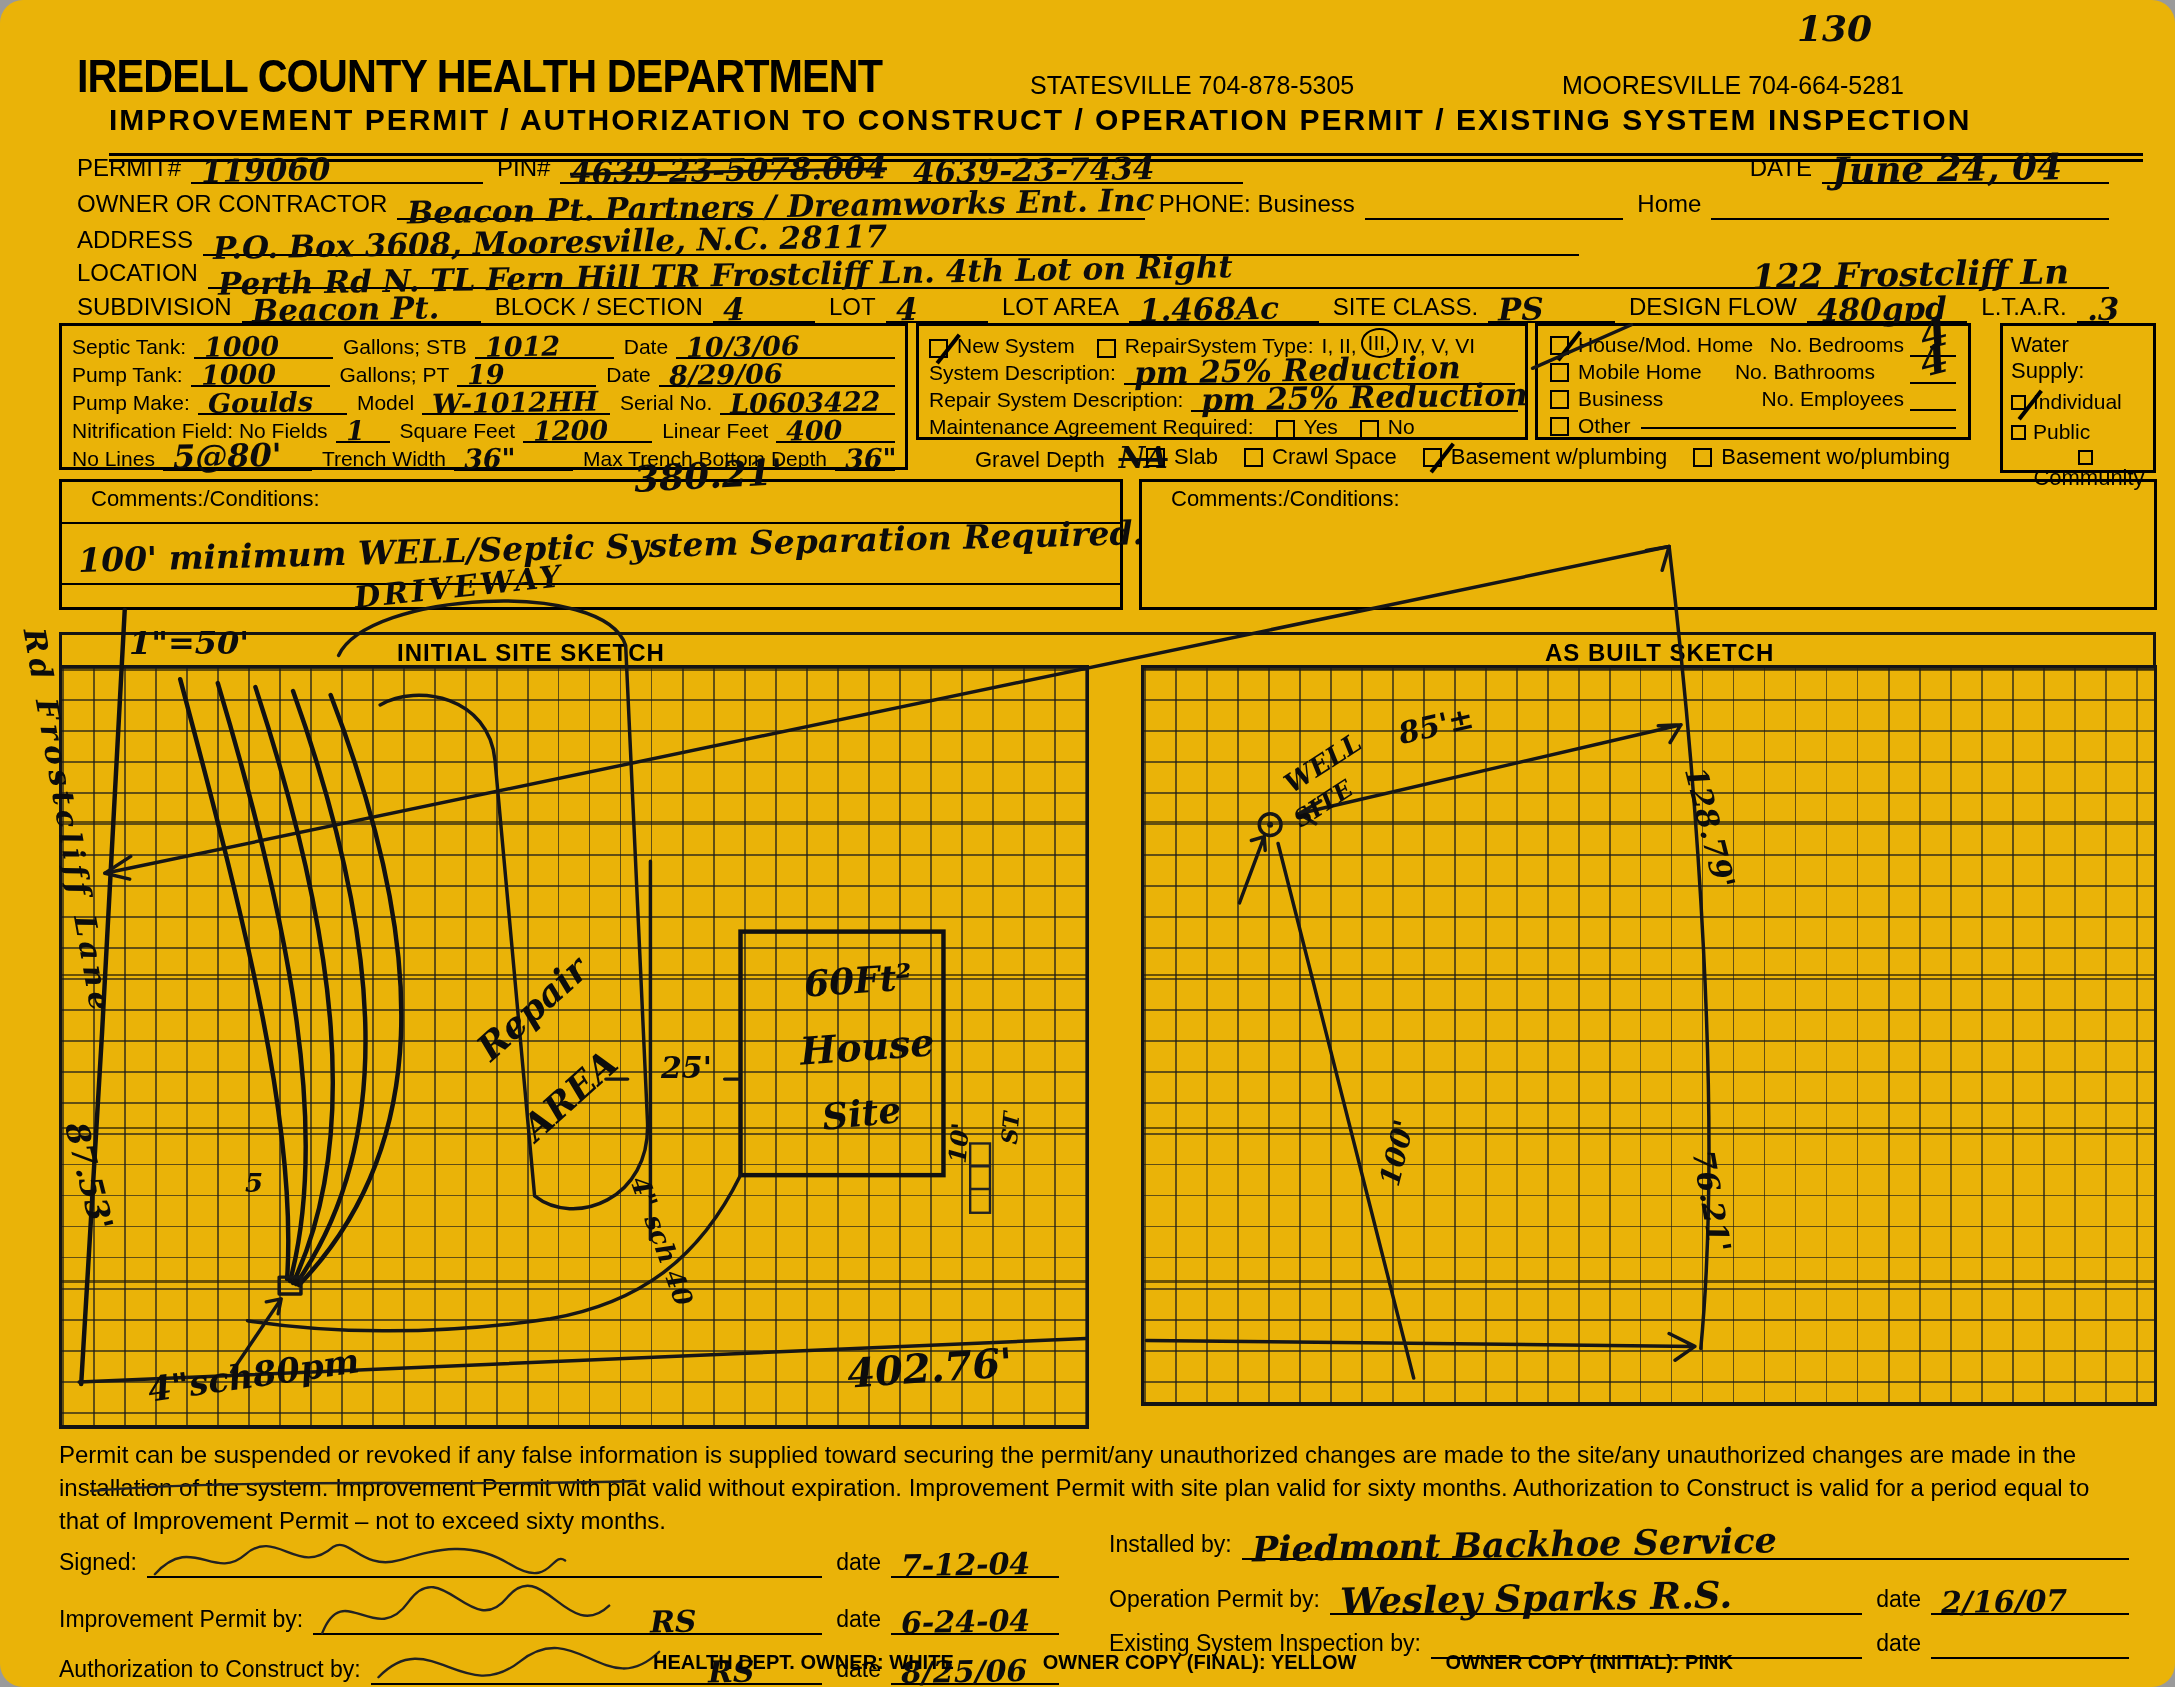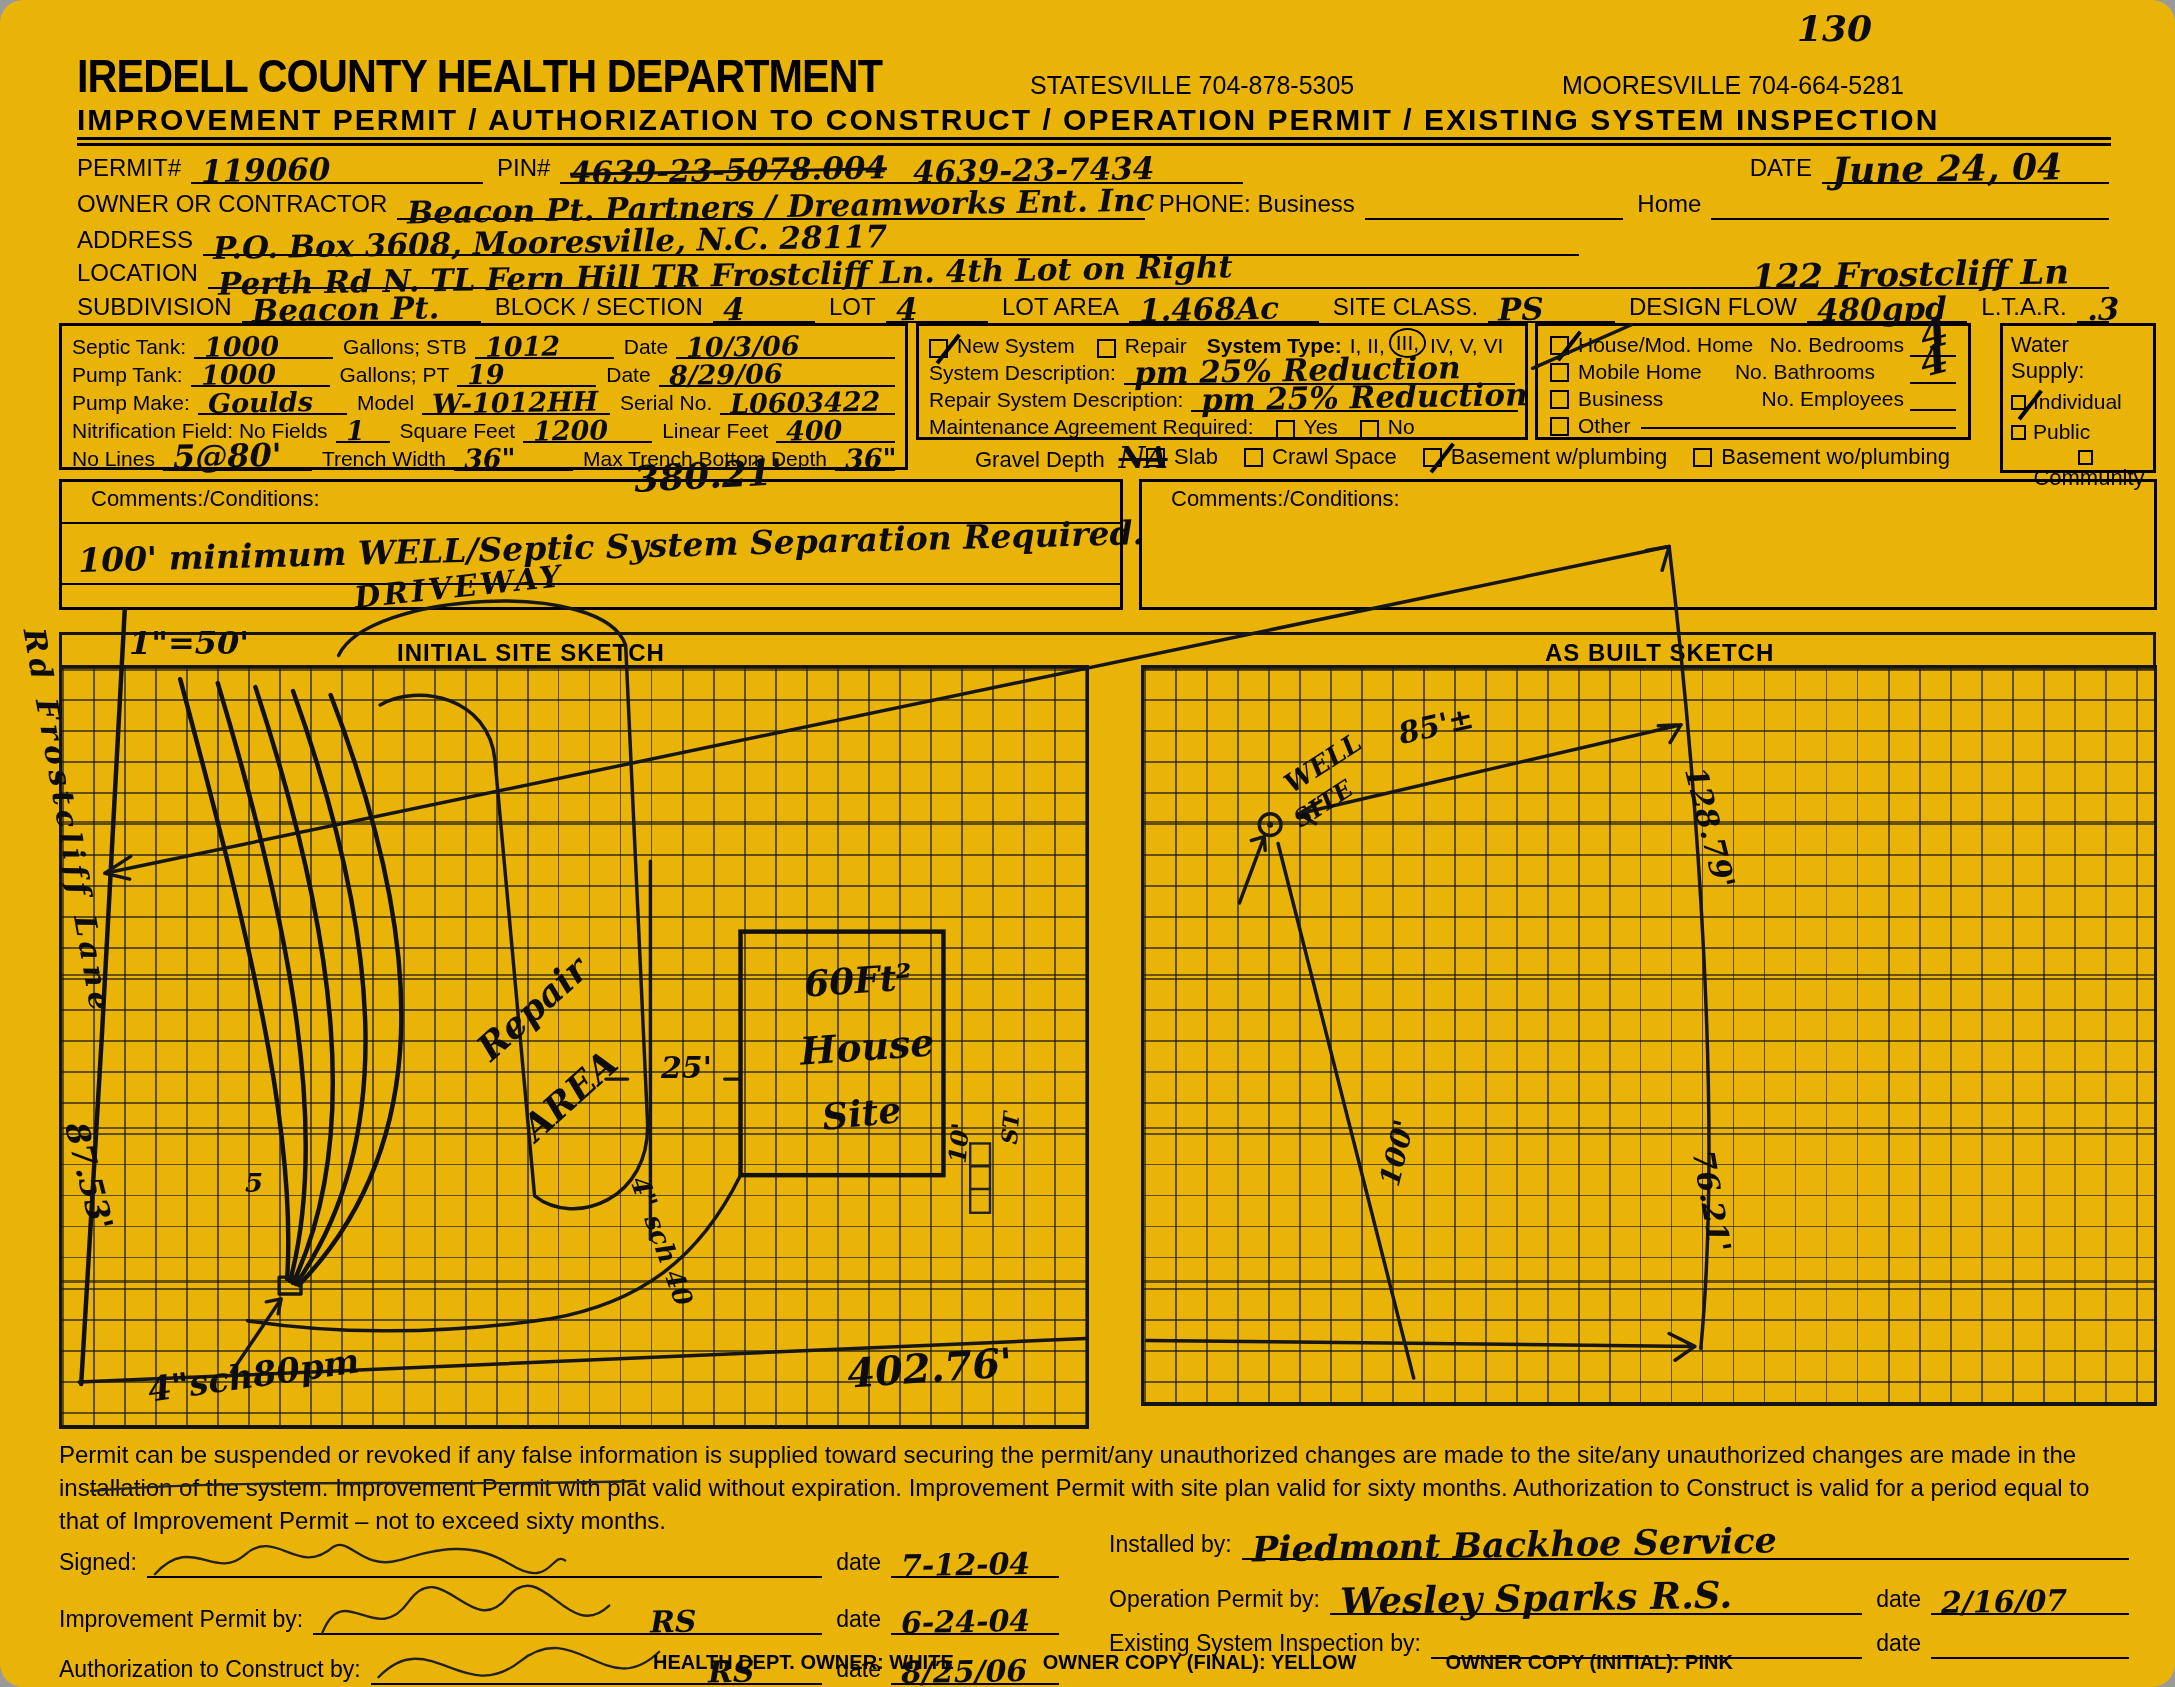--- a/index.html
+++ b/index.html
@@ -8,21 +8,21 @@
   .abs{position:absolute;}
   .frow{position:absolute;display:flex;align-items:flex-end;left:77px;width:2032px;}
   .lbl{white-space:nowrap;padding:0 10px 2px 14px;font-size:24px;}
   .lbl.first{padding-left:0;}
   .fill{border-bottom:2.5px solid #000;position:relative;display:flex;align-items:flex-end;overflow:visible;}
   .grow{flex:1;}
   .hw{font-family:"DejaVu Serif",serif;font-style:italic;font-weight:700;white-space:nowrap;line-height:1;color:#0c0c0c;}
   .fill>.hw{position:relative;top:4px;left:10px;font-size:31px;transform:rotate(-1deg);}
   .strike{text-decoration:line-through;text-decoration-thickness:3px;}
   .title{font-size:47px;font-weight:900;letter-spacing:-1px;transform:scaleX(.88);transform-origin:left;white-space:nowrap;}
-  .subtitle{font-size:30px;font-weight:800;letter-spacing:2px;border-bottom:9px double #000;padding-bottom:0;white-space:nowrap;}
+  .subtitle{font-size:30px;font-weight:800;letter-spacing:2px;border-bottom:9px double #000;padding-bottom:16px;white-space:nowrap;margin-left:32px;}
   .phone{font-size:25px;white-space:nowrap;}
   .box{position:absolute;border:3px solid #000;box-sizing:border-box;padding:5px 10px;}
   .srow{display:flex;align-items:flex-end;height:28px;font-size:21px;}
   .srow .lbl{font-size:21px;padding:0 8px 0 10px;}
   .srow .lbl.first{padding-left:0;}
   .srow .fill>.hw{font-size:27px;top:3px;}
   .cb{position:relative;display:inline-block;width:19px;height:19px;border:2.4px solid #000;flex:none;
       vertical-align:-3px;margin-right:9px;box-sizing:border-box;}
   .cb.checked::after{content:"";position:absolute;left:-8px;top:-18px;width:26px;height:36px;
       border-right:4px solid #000;transform:rotate(38deg);}
@@ -207,21 +207,21 @@
         </span>
     </div>
   </div>
 
   <div class="box" style="left:916px;top:323px;width:612px;height:117px;">
     <div class="srow" style="height:27px;font-size:21px;">
       <span class="cb checked"></span>
       <span>New System</span>
       <span class="cb" style="margin-left:22px;"></span>
       <span>Repair</span>
-      <span style="margin-left:20px;white-space:nowrap;font-weight:bold;">System Type:</span>
+      <span style="white-space:nowrap;">System Type:</span>
       <span style="margin-left:8px;">I, II,</span>
       <span class="circle" style="margin-left:4px;">III,</span>
       <span style="margin-left:4px;">IV, V, VI</span>
     </div>
     <div class="srow" style="height:27px;">
       <span class="lbl first">System Description:</span>
       <span class="fill grow">
           <span class="hw" style="font-size:31px;">pm 25% Reduction</span>
         </span>
     </div>

